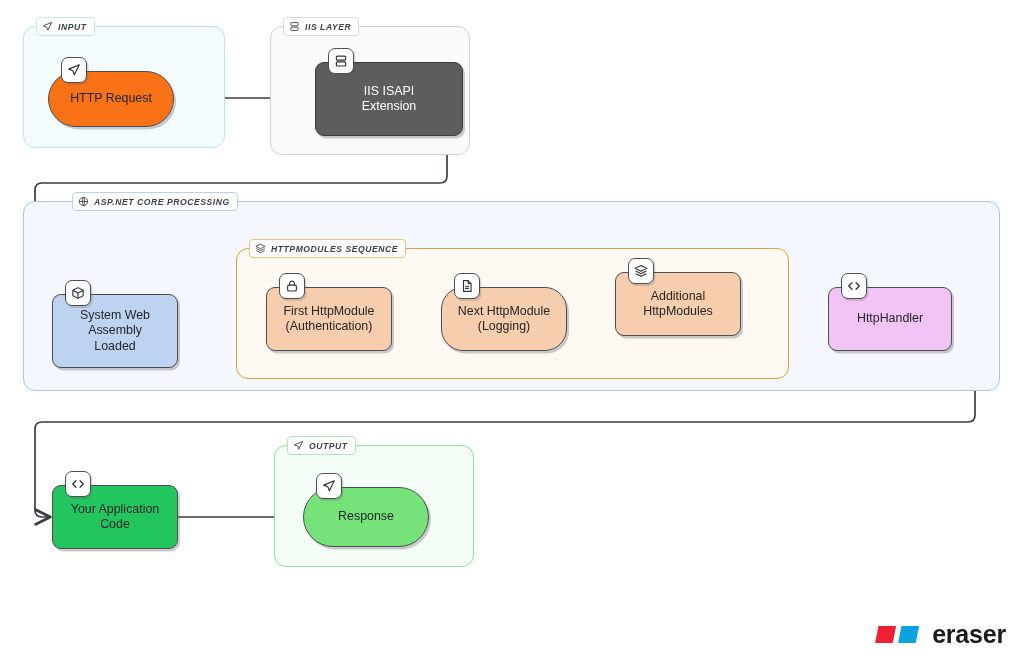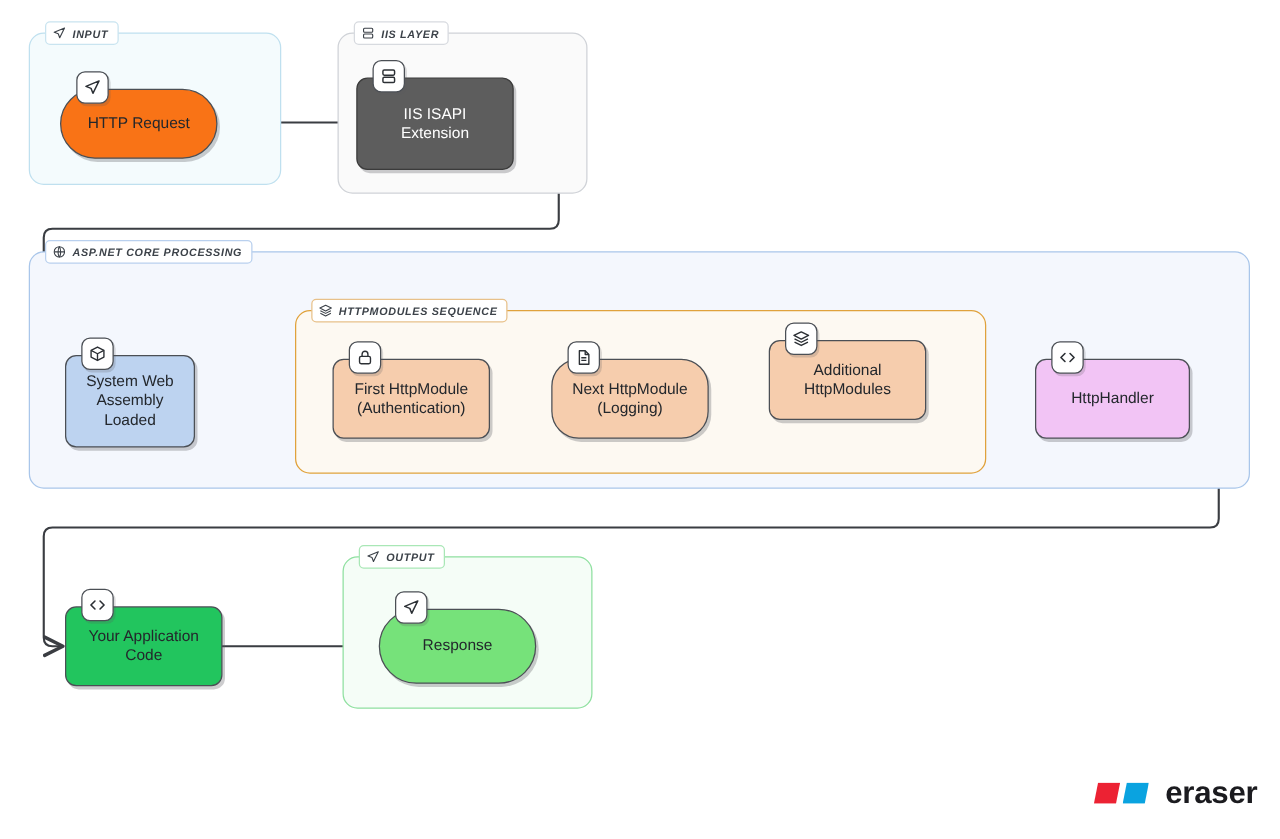--- a/index.html
+++ b/index.html
@@ -38,21 +38,21 @@
     background: #ffffff;
     border: 1px solid #d7dadf;
     border-radius: 4px;
     font-size: 8.6px;
     font-weight: 700;
     letter-spacing: 0.55px;
     color: #3c4249;
     white-space: nowrap;
     font-style: italic;
   }
-  .group.blue  > .group-label { border-color: #b9d0ee; }
+  .group.blue  > .group-label { border-color: #b9d0ee; margin-left: 36px; }
   .group.orange> .group-label { border-color: #e8c18a; }
   .group.green > .group-label { border-color: #a9e7b6; }
   .group.lightblue > .group-label { border-color: #c9e4f0; }
 
   .group-label .gi { width: 11px; height: 11px; display:block; flex:0 0 auto; }
 
   
   .node {
     position: absolute;
     border: 1.6px solid #4b4f55;
@@ -201,31 +201,31 @@
 
   <div class="node pill fill-httpreq" style="left:48px; top:71px; width:126px; height:56px;">
     <div class="node-badge">
       <svg viewBox="0 0 24 24" fill="none" stroke="#2c3035" stroke-width="2" stroke-linejoin="round">
         <path d="M21 3 L3 10.5 L10 13.2 L12.6 20 Z"></path>
       </svg>
     </div>
     <span class="label">HTTP Request</span>
   </div>
 
-  <div class="node fill-iis" style="left:285px; top:62px; width:126px; height:74px;">
+  <div class="node fill-iis" style="left:315px; top:62px; width:148px; height:74px;">
     <div class="node-badge">
       <svg viewBox="0 0 24 24" fill="none" stroke="#2c3035" stroke-width="2">
         <rect x="4" y="3.5" width="16" height="7" rx="1.8"></rect>
         <rect x="4" y="13.5" width="16" height="7" rx="1.8"></rect>
       </svg>
     </div>
     <span class="label">IIS ISAPI<br>Extension</span>
   </div>
 
-  <div class="node fill-sysweb" style="left:52px; top:284px; width:104px; height:74px;">
+  <div class="node fill-sysweb" style="left:52px; top:294px; width:126px; height:74px;">
     <div class="node-badge">
       <svg viewBox="0 0 24 24" fill="none" stroke="#2c3035" stroke-width="1.9" stroke-linejoin="round">
         <path d="M12 2.8 L20.8 7.4 L20.8 16.6 L12 21.2 L3.2 16.6 L3.2 7.4 Z"></path>
         <path d="M3.2 7.4 L12 12 L20.8 7.4M12 12 L12 21.2"></path>
       </svg>
     </div>
     <span class="label">System Web<br>Assembly<br>Loaded</span>
   </div>
 
   <div class="node fill-module" style="left:266px; top:287px; width:126px; height:64px;">

